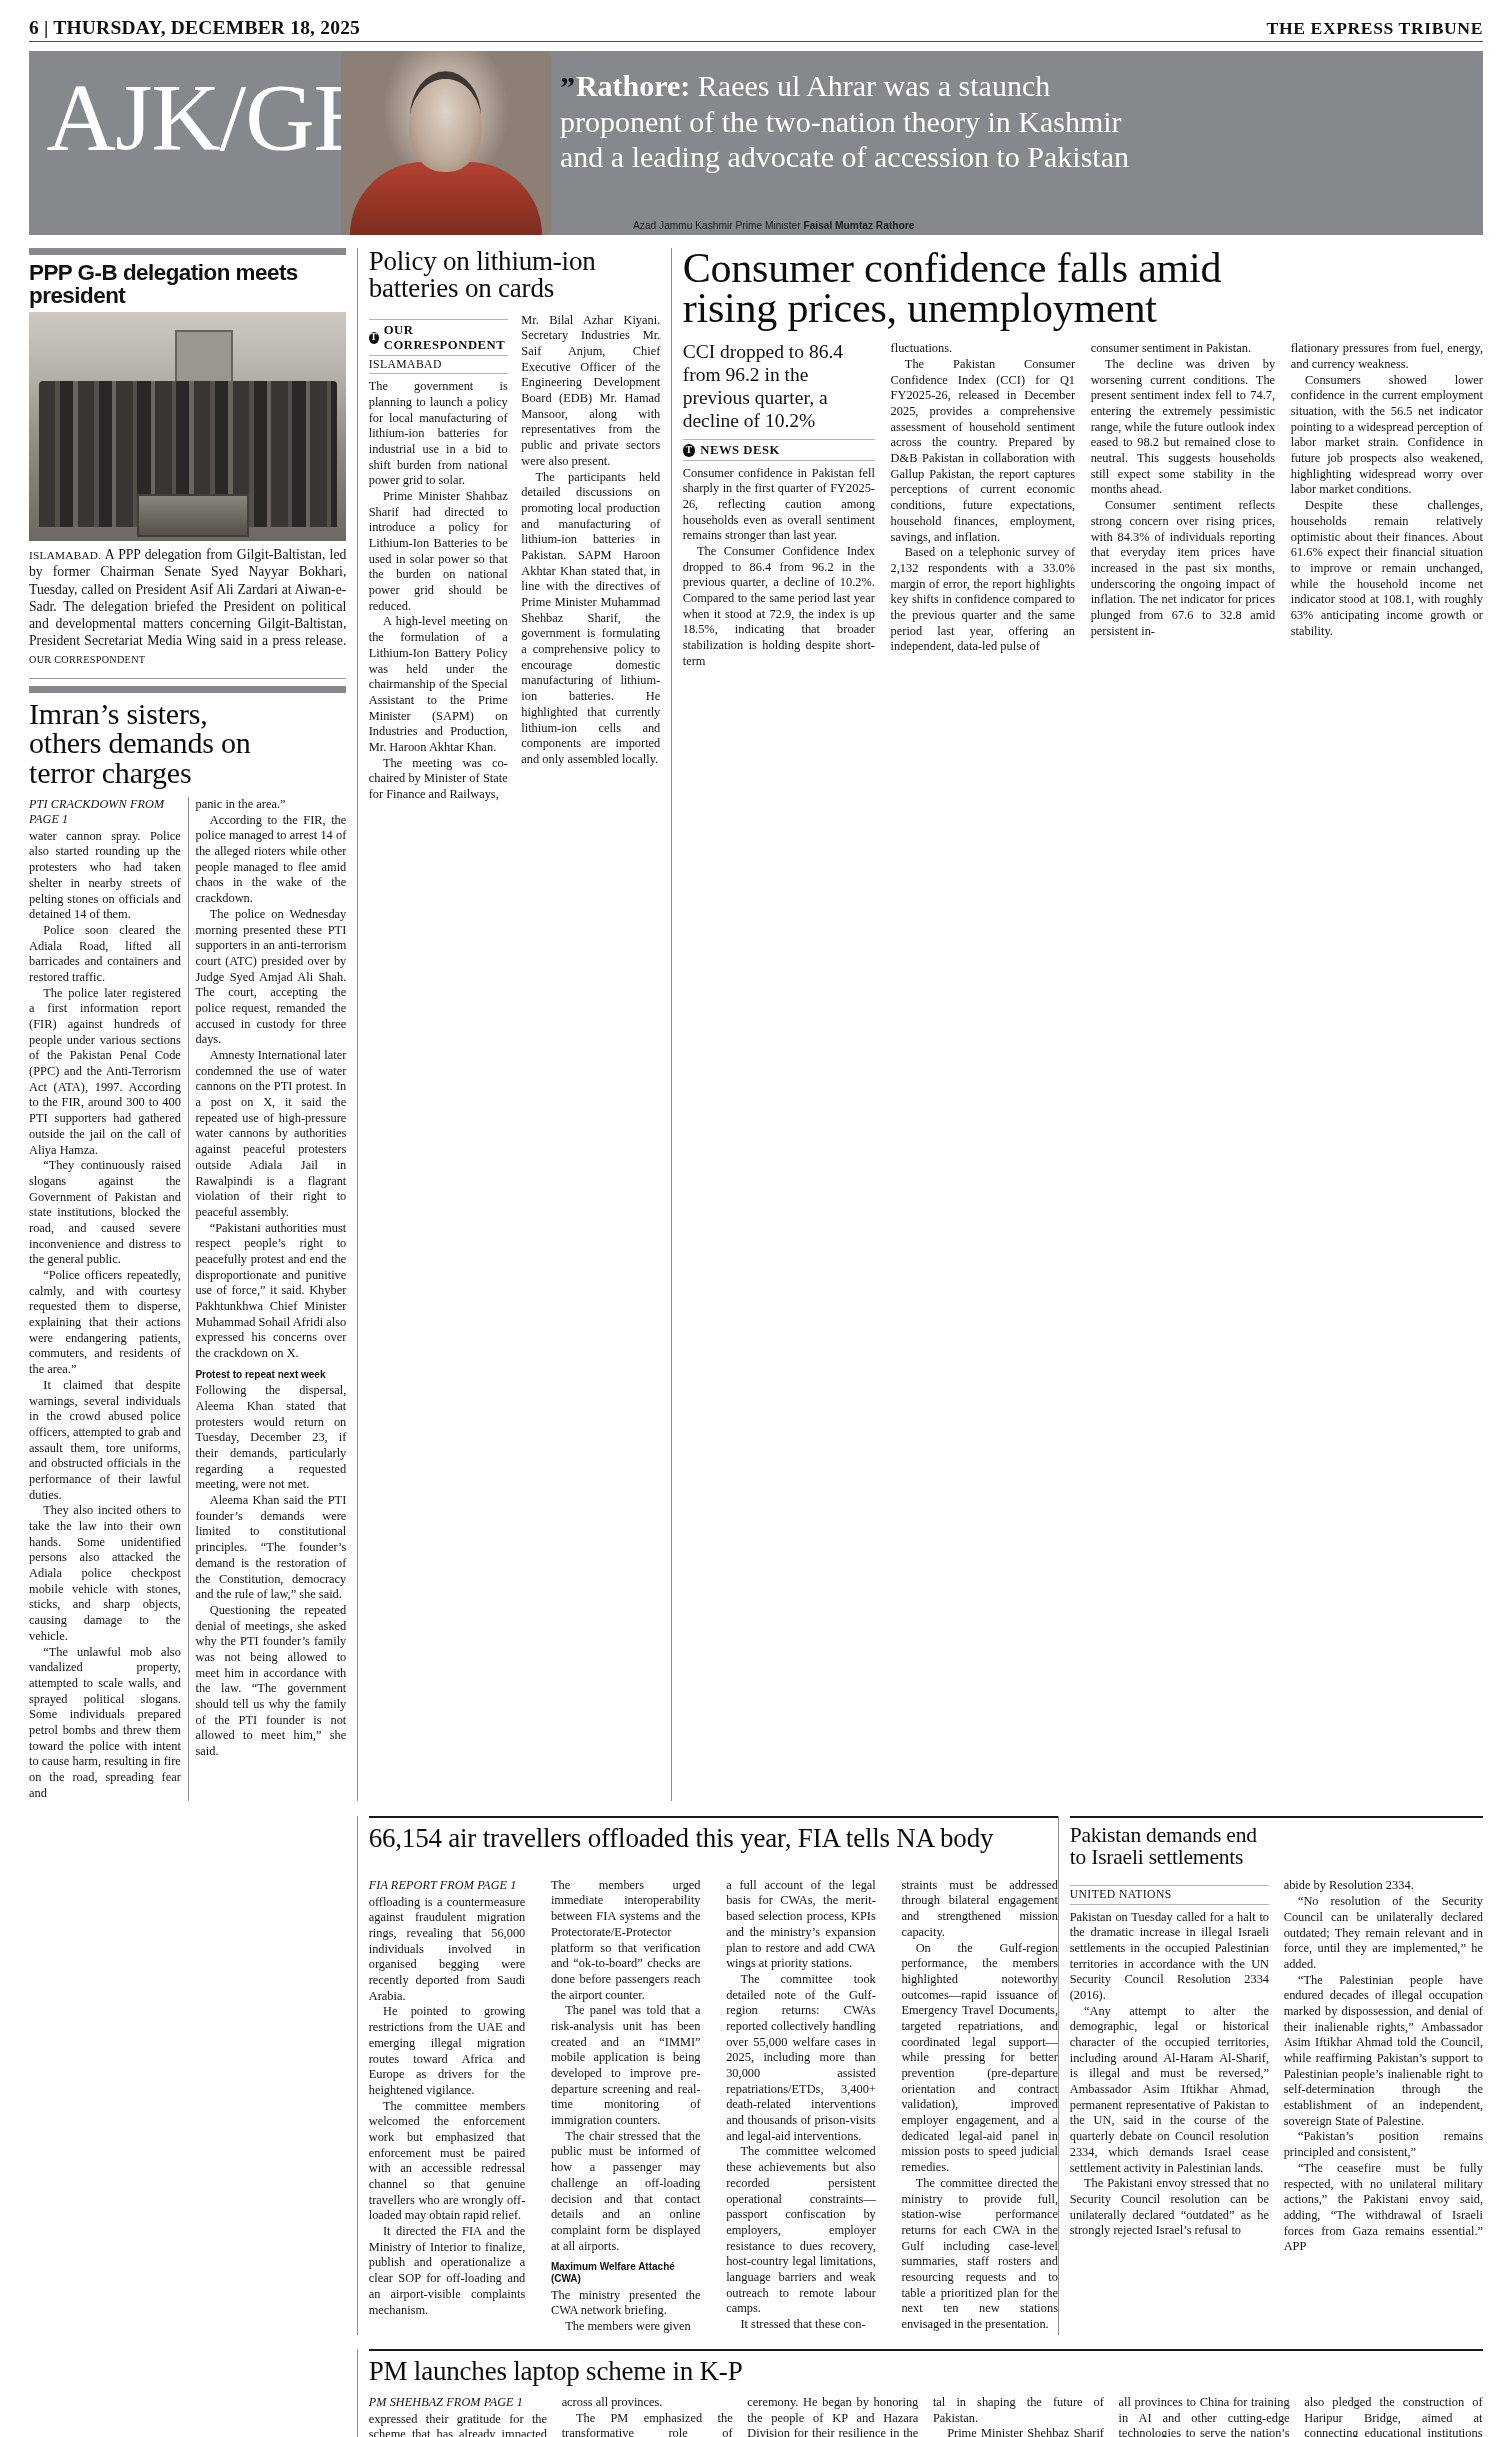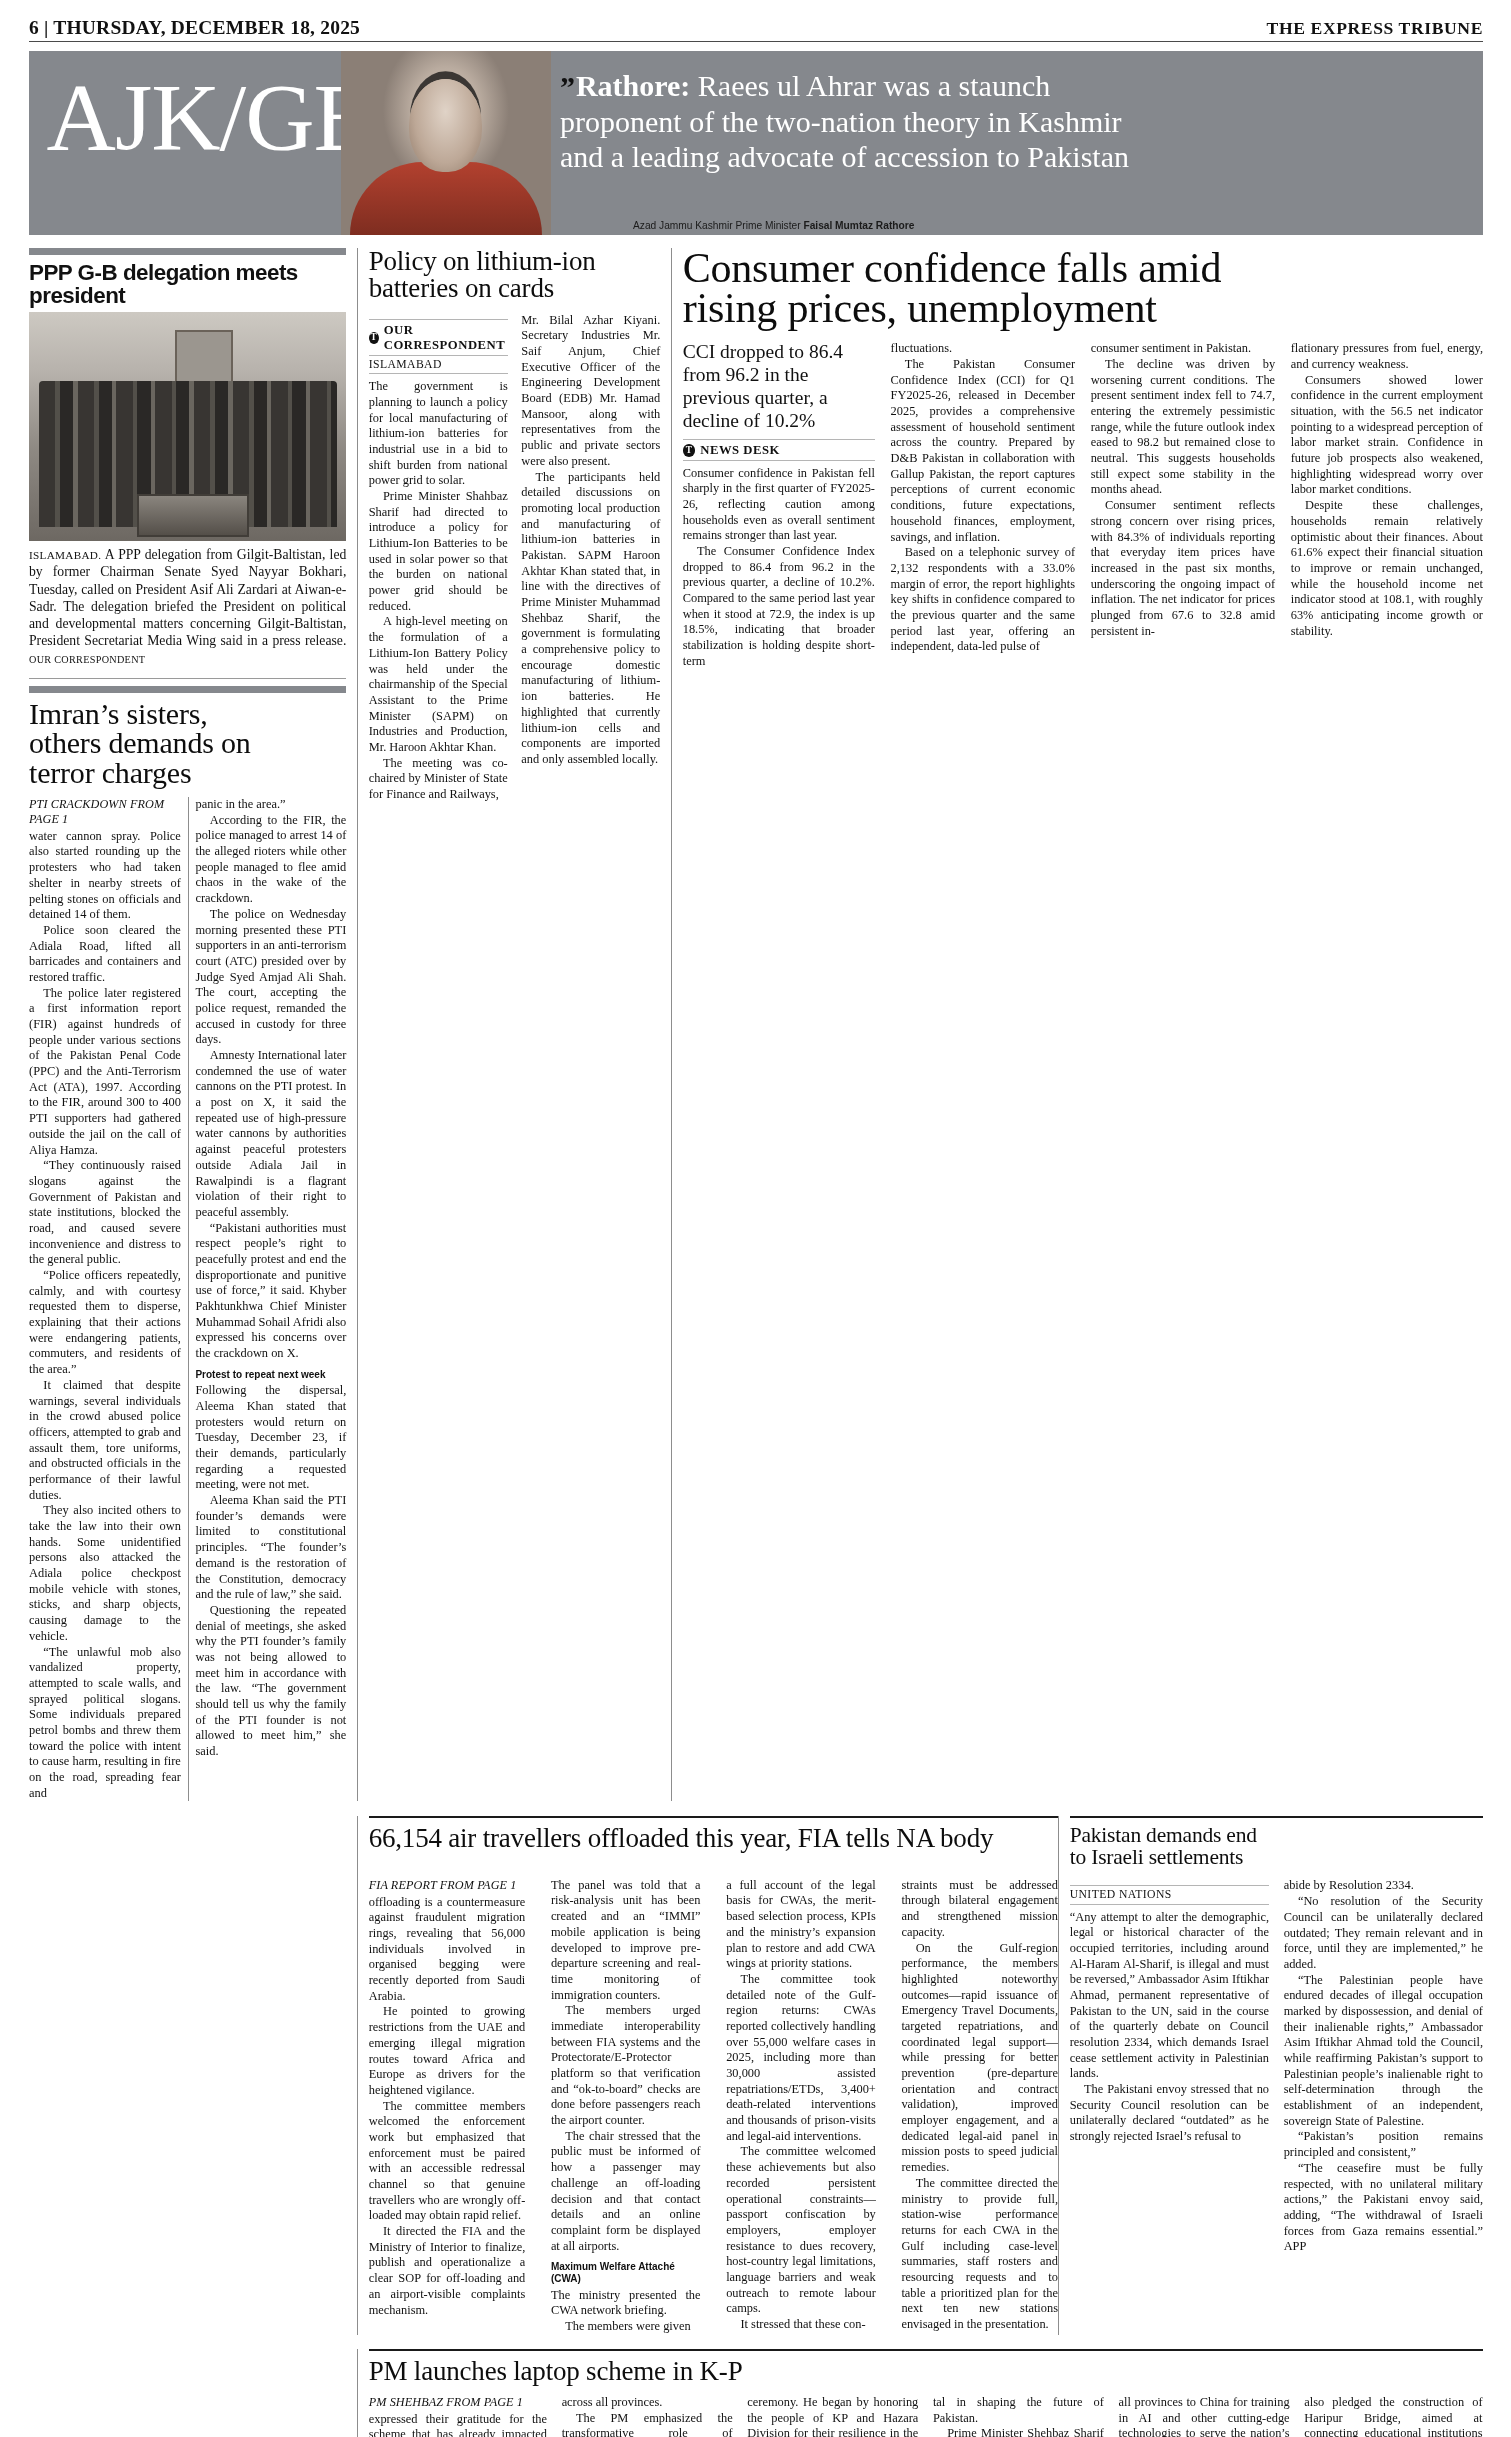--- a/index.html
+++ b/index.html
@@ -332,22 +332,22 @@
 
         <div class="cols" style="margin-top:26px;gap:11px;">
           <div class="col" style="width:25%;padding-right:7.3px;">
             <div class="fromline">FIA REPORT FROM PAGE 1</div>
             <p class="body noind">offloading is a countermeasure against fraudulent migration rings, revealing that 56,000 individuals involved in organised begging were recently deported from Saudi Arabia.</p>
             <p class="body">He pointed to growing restrictions from the UAE and emerging illegal migration routes toward Africa and Europe as drivers for the heightened vigilance.</p>
             <p class="body">The committee members welcomed the enforcement work but emphasized that enforcement must be paired with an accessible redressal channel so that genuine travellers who are wrongly off-loaded may obtain rapid relief.</p>
             <p class="body">It directed the FIA and the Ministry of Interior to finalize, publish and operationalize a clear SOP for off-loading and an airport-visible complaints mechanism.</p>
           </div>
           <div class="col" style="width:25%;padding:0 7.3px;">
+            <p class="body">The members urged immediate interoperability between FIA systems and the Protectorate/E-Protector platform so that verification and “ok-to-board” checks are done before passengers reach the airport counter.</p>
             <p class="body noind">The panel was told that a risk-analysis unit has been created and an “IMMI” mobile application is being developed to improve pre-departure screening and real-time monitoring of immigration counters.</p>
-            <p class="body">The members urged immediate interoperability between FIA systems and the Protectorate/E-Protector platform so that verification and “ok-to-board” checks are done before passengers reach the airport counter.</p>
             <p class="body">The chair stressed that the public must be informed of how a passenger may challenge an off-loading decision and that contact details and an online complaint form be displayed at all airports.</p>
             <div class="subhead">Maximum Welfare Attaché (CWA)</div>
             <p class="body noind">The ministry presented the CWA network briefing.</p>
             <p class="body">The members were given</p>
           </div>
           <div class="col" style="width:25%;padding:0 7.3px;">
             <p class="body noind">a full account of the legal basis for CWAs, the merit-based selection process, KPIs and the ministry’s expansion plan to restore and add CWA wings at priority stations.</p>
             <p class="body">The committee took detailed note of the Gulf-region returns: CWAs reported collectively handling over 55,000 welfare cases in 2025, including more than 30,000 assisted repatriations/ETDs, 3,400+ death-related interventions and thousands of prison-visits and legal-aid interventions.</p>
             <p class="body">The committee welcomed these achievements but also recorded persistent operational constraints—passport confiscation by employers, employer resistance to dues recovery, host-country legal limitations, language barriers and weak outreach to remote labour camps.</p>
             <p class="body">It stressed that these con-</p>
@@ -365,20 +365,21 @@
       <div class="gut-l">
         <div class="rule-thick" style="margin-bottom:6.8px;"></div>
         <h2 class="hd hd-sm">Pakistan demands end</h2>
         <h2 class="hd hd-sm">to Israeli settlements</h2>
 
         <div class="cols" style="margin-top:9.8px;">
           <div class="col" style="width:50%;padding-right:7.3px;">
             <div class="byline-wrap">
               <div class="dateline" style="border-top:0.5px solid #b5b5b5;">UNITED NATIONS</div>
             </div>
+            <p class="body noind">Pakistan on Tuesday called for a halt to the dramatic increase in illegal Israeli settlements in the occupied Palestinian territories in accordance with the UN Security Council Resolution 2334 (2016).</p>
             <p class="body">“Any attempt to alter the demographic, legal or historical character of the occupied territories, including around Al-Haram Al-Sharif, is illegal and must be reversed,” Ambassador Asim Iftikhar Ahmad, permanent representative of Pakistan to the UN, said in the course of the quarterly debate on Council resolution 2334, which demands Israel cease settlement activity in Palestinian lands.</p>
             <p class="body">The Pakistani envoy stressed that no Security Council resolution can be unilaterally declared “outdated” as he strongly rejected Israel’s refusal to</p>
           </div>
           <div class="col" style="width:50%;padding-left:7.3px;">
             <p class="body noind">abide by Resolution 2334.</p>
             <p class="body">“No resolution of the Security Council can be unilaterally declared outdated; They remain relevant and in force, until they are implemented,” he added.</p>
             <p class="body">“The Palestinian people have endured decades of illegal occupation marked by dispossession, and denial of their inalienable rights,” Ambassador Asim Iftikhar Ahmad told the Council, while reaffirming Pakistan’s support to Palestinian people’s inalienable right to self-determination through the establishment of an independent, sovereign State of Palestine.</p>
             <p class="body">“Pakistan’s position remains principled and consistent,”</p>
             <p class="body"><span>“The ceasefire must be fully respected, with no unilateral military actions,” the Pakistani envoy said, adding, “The withdrawal of Israeli forces from Gaza remains essential.”</span> <span class="src">APP</span></p>
           </div>

